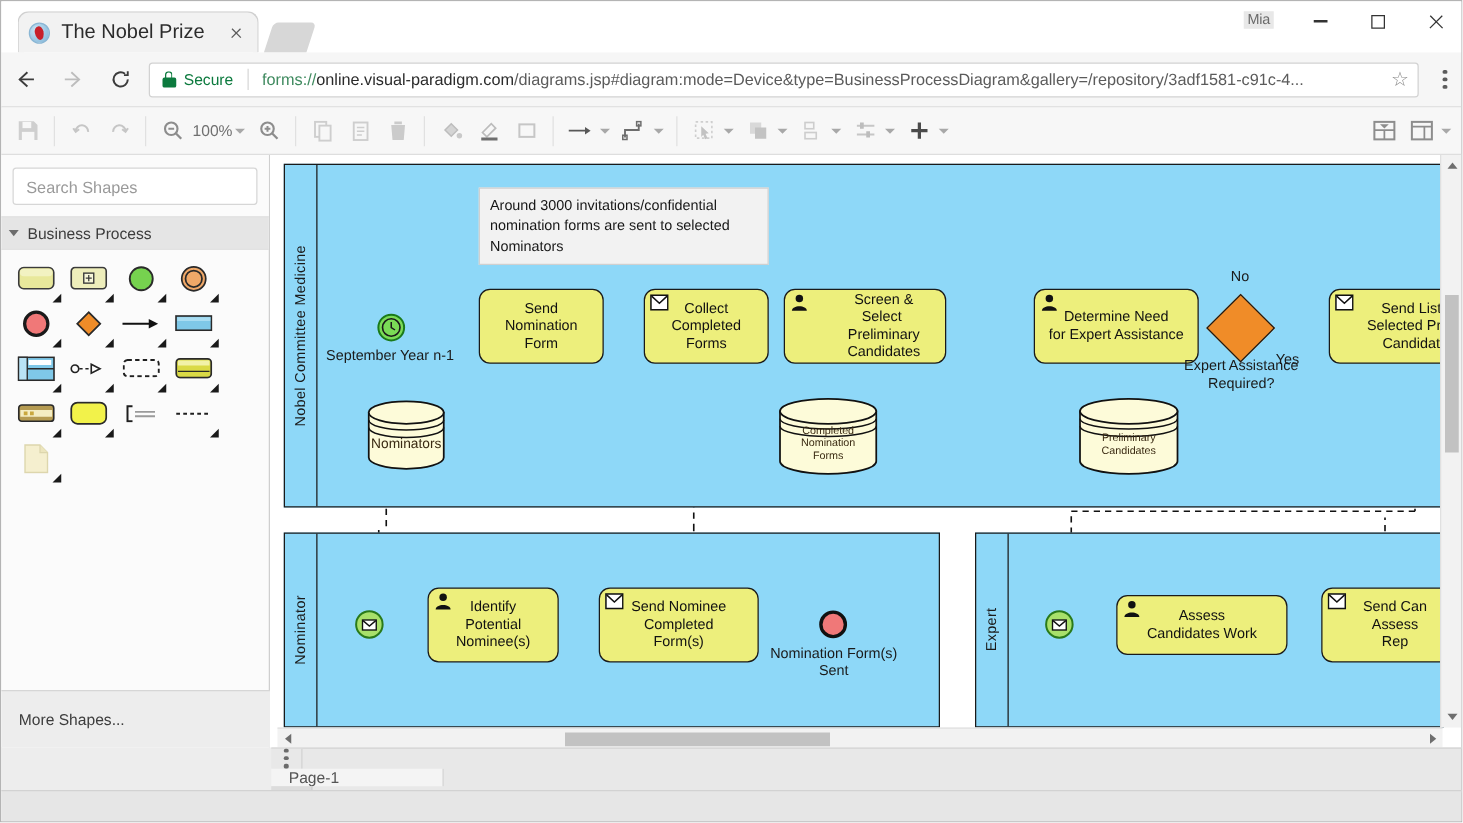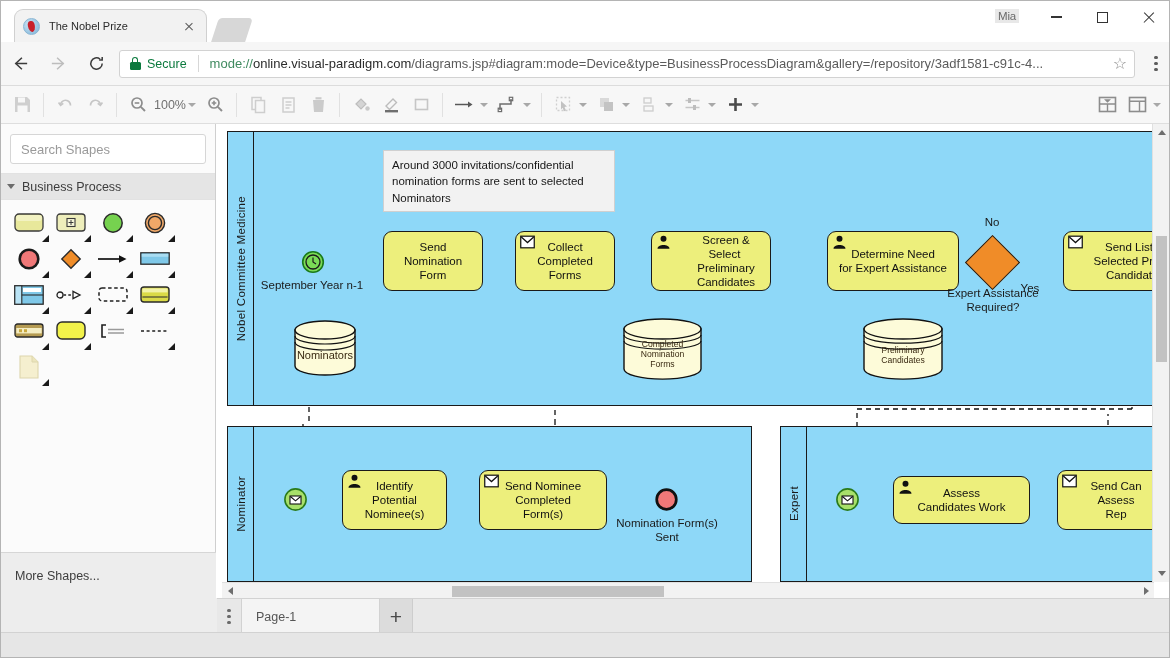--- a/index.html
+++ b/index.html
@@ -46,21 +46,21 @@
   }
   .tab-favicon::after {
     content: "";
     position: absolute; left: 4px; top: 2.5px;
     width: 7px; height: 11px;
     background: #c8202a;
     border-radius: 50% 50% 50% 50% / 42% 42% 58% 58%;
     transform: rotate(-12deg);
   }
   .tab-title {
-    font-size: 11px; color: #2b2b2b;
+    font-size: 16px; color: #2b2b2b;
     white-space: nowrap; overflow: hidden; text-overflow: ellipsis;
     flex: 1 1 auto;
   }
   .tab-close {
     width: 18px; height: 18px; flex: 0 0 18px;
     position: relative; cursor: default;
   }
   .tab-close::before, .tab-close::after {
     content: ""; position: absolute; left: 4px; top: 8.5px;
     width: 10px; height: 1.4px; background: #5a5a5a;
@@ -325,21 +325,21 @@
     width: 212px; height: 11px; background: #c2c2c2;
   }
   .hs-arrow { position: absolute; top: 0; width: 16px; height: 16px; display: flex; align-items: center; justify-content: center; }
 
   
   .pagebar {
     position: absolute; left: 216px; top: 597px;
     width: 954px; height: 36px;
     background: #e8e8e8;
     border-top: 1px solid #d2d2d2;
-    display: flex; align-items: stretch;
+    display: flex; align-items: stretch; flex-direction: column;
   }
   .pb-handle {
     width: 25px; border-right: 1px solid #d2d2d2;
     display: flex; flex-direction: column; align-items: center; justify-content: center; gap: 3px;
     background: #e8e8e8;
   }
   .pb-handle i { width: 3.2px; height: 3.2px; border-radius: 50%; background: #6a6a6a; display: block; }
   .pb-tab {
     width: 138px;
     background: #f4f4f4;
@@ -411,21 +411,21 @@
           <path d="M16 3.2 V6.4 H12.8" stroke="#3c3c3c" stroke-width="1.6" fill="none"></path>
         </svg>
     </div>
     <div class="omnibox">
       <span class="lock">
           <span class="shackle"></span>
           <span class="body"></span>
         </span>
       <span class="secure-txt">Secure</span>
       <span class="omni-sep"></span>
-      <span class="url"><span class="scheme">mode://</span><span class="host">online.visual-paradigm.com</span><span>/diagrams.jsp#diagram:mode=Device&amp;type=BusinessProcessDiagram&amp;gallery=/repository/3adf1581-c91c-4...</span></span>
+      <span class="url"><span class="scheme">forms://</span><span class="host">online.visual-paradigm.com</span><span>/diagrams.jsp#diagram:mode=Device&amp;type=BusinessProcessDiagram&amp;gallery=/repository/3adf1581-c91c-4...</span></span>
       <span class="star">☆</span>
     </div>
     <div class="kebab">
         <i></i>
         <i></i>
         <i></i>
       </div>
   </div>
 
   <div class="toolbar">
@@ -823,21 +823,21 @@
       </div>
 
       <div class="task" style="left:298px; top:107px; width:100px; height:60px;">
         <svg class="task-ico" viewBox="0 0 16 14">
             <rect x="0.8" y="0.8" width="14.4" height="12.4" fill="#fff" stroke="#111" stroke-width="1.3"></rect>
             <path d="M1.4 1.6 L8 7.6 L14.6 1.6" fill="none" stroke="#111" stroke-width="1.3"></path>
           </svg>
         <span class="tasklabel">Collect<br>Completed<br>Forms</span>
       </div>
 
-      <div class="task" style="left:434px; top:107px; width:120px; height:60px;padding-left:34px;">
+      <div class="task" style="left:410px; top:107px; width:130px; height:60px;padding-left:34px;">
         <svg class="task-ico" viewBox="0 0 16 15">
             <circle cx="8" cy="4" r="3.2" fill="#111"></circle>
             <path d="M1.6 14.6 C1.6 9.4 14.4 9.4 14.4 14.6 Z" fill="#111"></path>
           </svg>
         <span class="tasklabel">Screen &amp;<br>Select&nbsp; Preliminary<br>Candidates</span>
       </div>
 
       <div class="task" style="left:610px; top:107px; width:132px; height:60px;">
         <svg class="task-ico" viewBox="0 0 16 15">
             <circle cx="8" cy="4" r="3.2" fill="#111"></circle>

